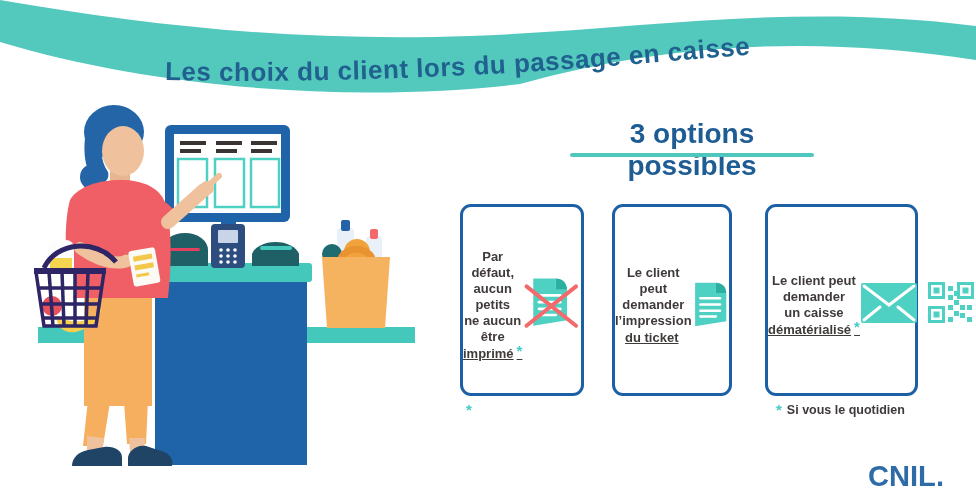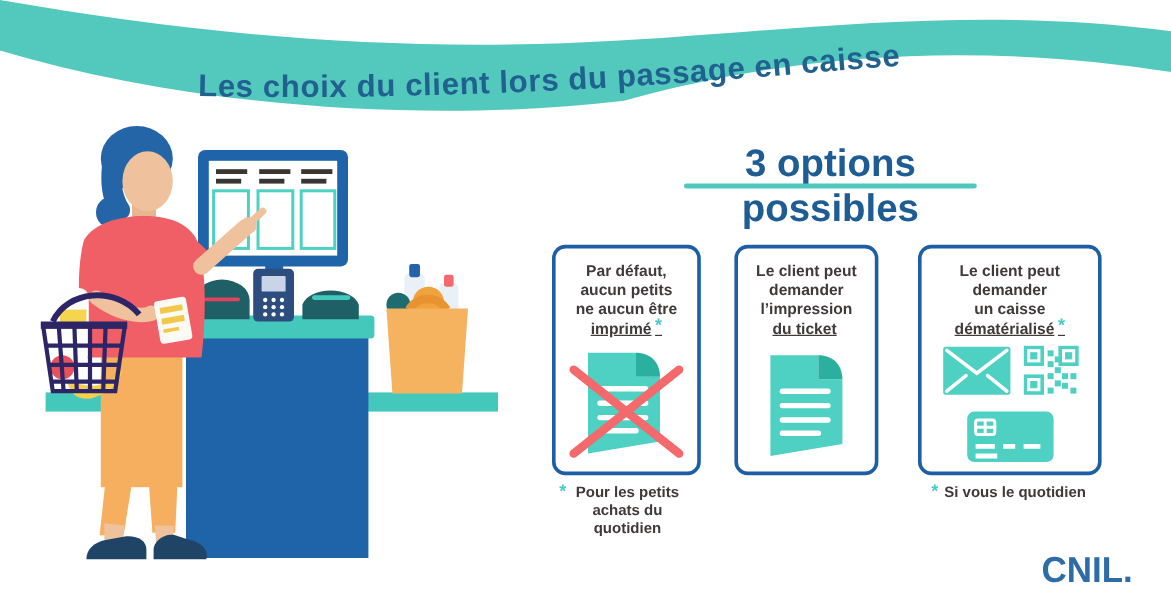--- a/index.html
+++ b/index.html
@@ -2,27 +2,27 @@
 <html><head>
 <meta charset="utf-8">
 <style>
   html,body{margin:0;padding:0;background:#fff;}
   .canvas{position:relative;width:976px;height:500px;background:#fff;overflow:hidden;
           font-family:"Liberation Sans",sans-serif;}
   .bg-svg{position:absolute;left:0;top:0;width:976px;height:500px;}
 
   
   .heading{position:absolute;left:566px;top:118px;width:252px;text-align:center;
-           font-size:32px;font-weight:bold;color:#1E5C94;}
+           font-size:28px;font-weight:bold;color:#1E5C94;}
   .heading-underline{position:absolute;left:570px;top:153px;width:244px;height:4px;
            background:#4FC6BE;border-radius:2px;}
 
   
   .card{position:absolute;top:204px;height:192px;background:#fff;border:3px solid #1C5FA4;
-        border-radius:11px;box-sizing:border-box;display:flex;flex-direction:column;align-items:center;}
+        border-radius:11px;box-sizing:border-box;display:flex;flex-direction:row;align-items:center;}
   .card1{left:460px;width:124px;}
   .card2{left:612px;width:120px;}
   .card3{left:765px;width:153px;}
   .card-title{margin-top:11px;text-align:center;font-weight:bold;font-size:13px;
         line-height:16px;color:#3F3A39;}
   .card-title .line{display:block;}
   .card-title .line-last{display:block;text-decoration:underline;}
   .star{color:#45CAC6;font-size:15px;position:relative;top:-2px;margin-left:3px;}
 
   .icon-wrap1{margin-top:2px;}
@@ -269,25 +269,20 @@
         <path d="M8,30 L24,30"></path>
           <path d="M31,30 L41,30"></path>
           <path d="M48,30 L62,30"></path>
         <path d="M8,38 L26,38"></path>
       </g>
     </svg>
   </div>
 
   <div class="footnote fn1">
     <span class="fstar">*</span>
-    <span class="fn-lines">
-      <span class="fn-line">Pour les petits</span>
-      <span class="fn-line">achats du</span>
-      <span class="fn-line">quotidien</span>
-    </span>
   </div>
   <div class="footnote fn2">
     <span class="fstar">*</span>
     <span>Si vous le quotidien</span>
   </div>
 
   <div class="logo">CNIL.</div>
 
 </div>
 

